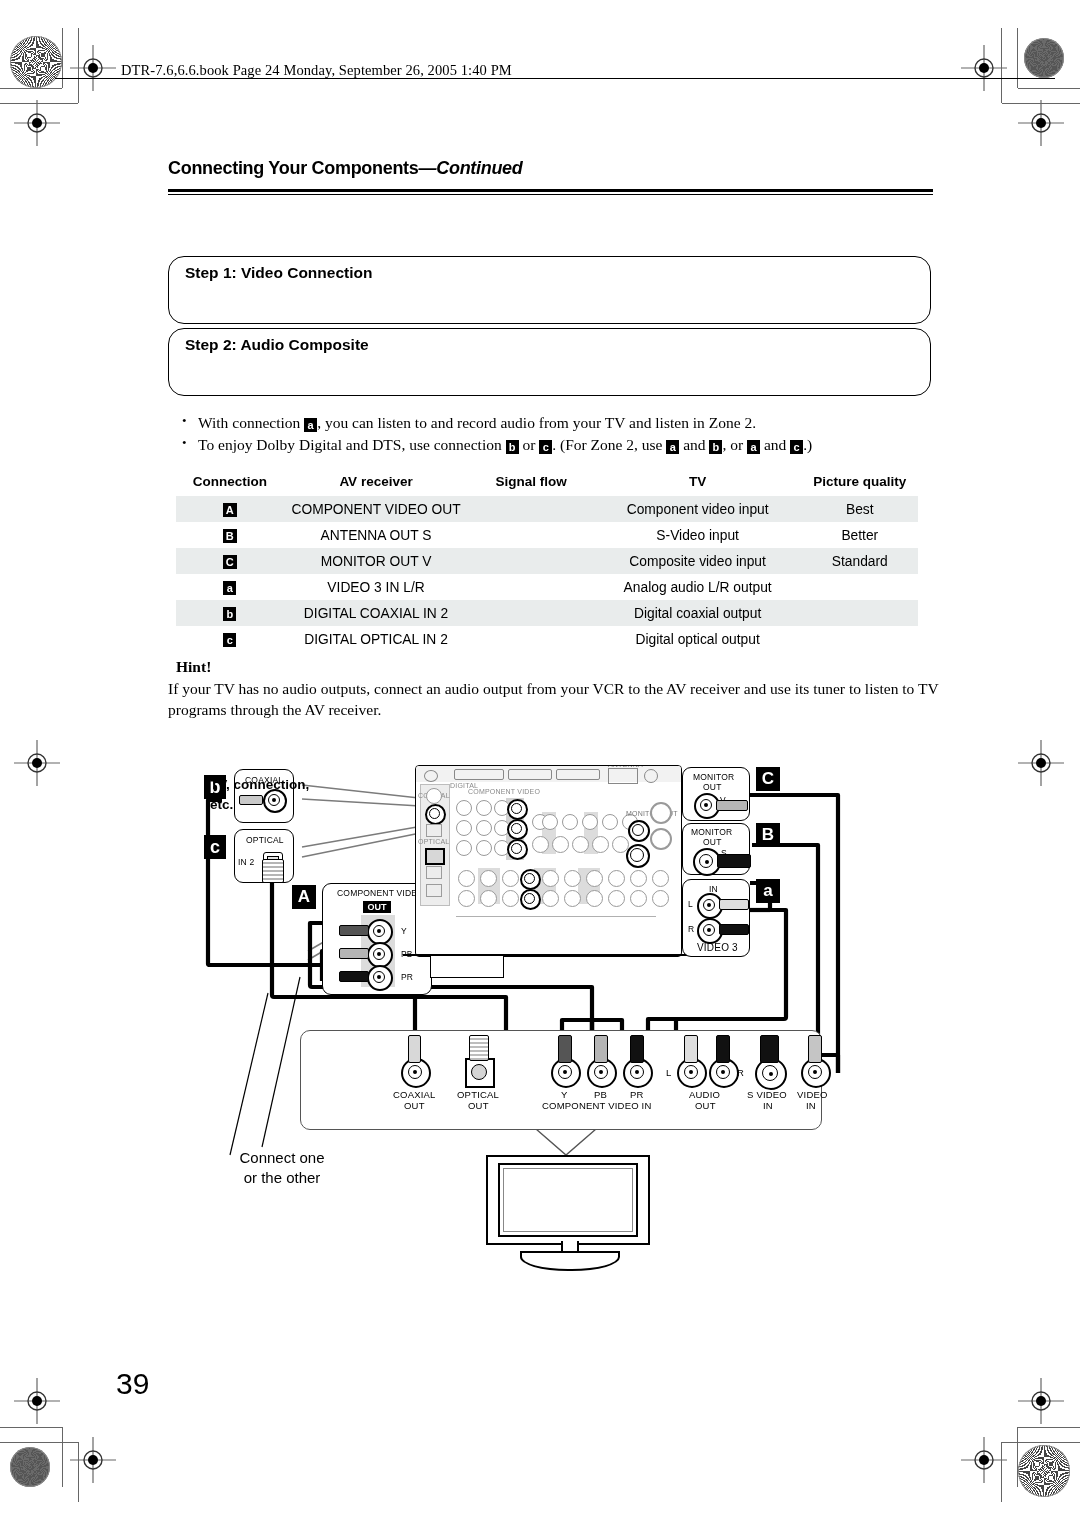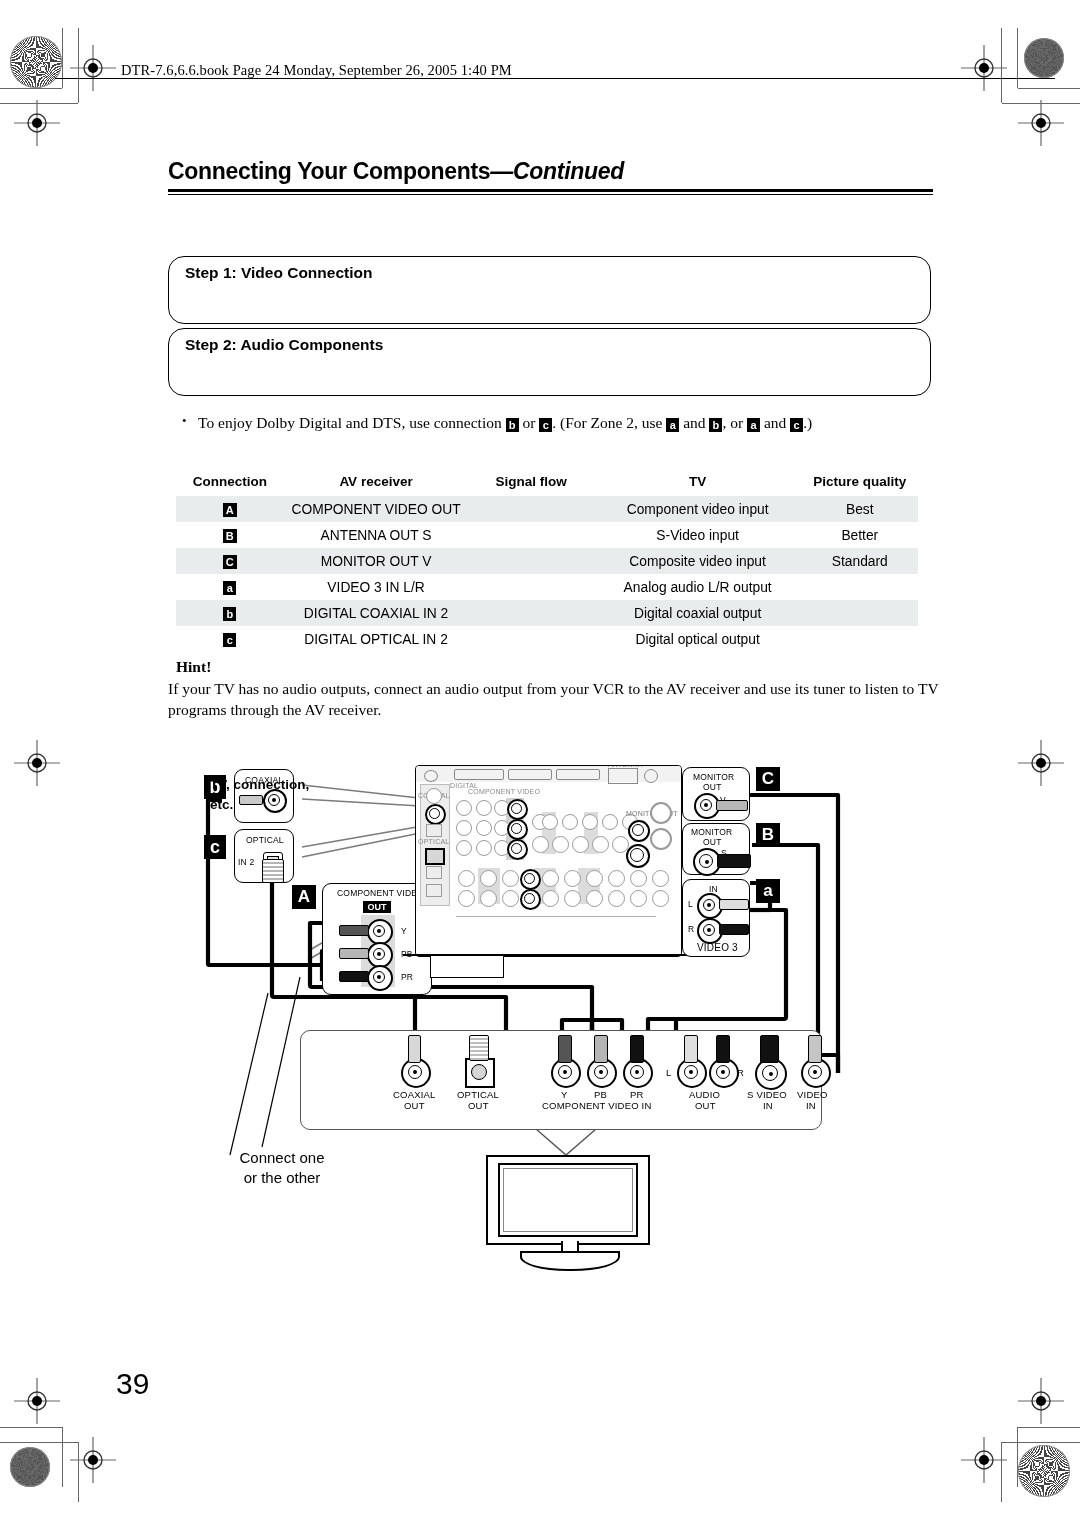--- a/index.html
+++ b/index.html
@@ -18,21 +18,21 @@
 
   
   .filehdr{position:absolute;left:121px;top:62px;font-size:14.5px;
            font-family:"Liberation Serif",serif;letter-spacing:.1px;white-space:nowrap;}
   .filehdr-rule{position:absolute;left:55px;top:78px;width:1000px;height:1px;background:#000;}
 
   
   .page{position:absolute;left:0;top:0;width:1080px;height:1528px;}
 
   .chapter-title{position:absolute;left:168px;top:158px;width:800px;
-      font-family:"Liberation Sans",sans-serif;font-weight:bold;font-size:23px;
+      font-family:"Liberation Sans",sans-serif;font-weight:bold;font-size:18px;
       letter-spacing:-.3px;white-space:nowrap;}
   .chapter-title i{font-weight:bold;font-style:italic;}
   .title-rule-a{position:absolute;left:168px;top:189px;width:765px;height:3px;background:#000;}
   .title-rule-b{position:absolute;left:168px;top:194px;width:765px;height:1px;background:#000;}
 
   .section-bar{position:absolute;left:168px;top:206px;width:765px;height:28px;background:#d0d0d0;}
   .section-bar span{position:absolute;left:8px;top:4px;
       font-family:"Liberation Sans",sans-serif;font-weight:bold;font-size:17.5px;}
 
   
@@ -204,24 +204,25 @@
   <div class="chapter-title"><span>Connecting Your Components</span><i>—Continued</i></div>
   <div class="title-rule-a"></div>
   <div class="title-rule-b"></div>
 
 
   <div class="stepbox" style="top:256px;height:68px;">
     <div class="st-head">Step 1: Video Connection</div>
   </div>
 
   <div class="stepbox" style="top:328px;height:68px;">
-    <div class="st-head">Step 2: Audio Components</div>
+    <div class="st-head">Step 2: Audio Composite</div>
   </div>
 
   <div class="bullets">
+    <div class="b"><span>With connection </span><span class="bdg l">a</span><span>, you can listen to and record audio from your TV and listen in Zone 2.</span></div>
     <div class="b"><span>To enjoy Dolby Digital and DTS, use connection </span><span class="bdg l">b</span><span> or </span><span class="bdg l">c</span><span>. (For Zone 2, use </span><span class="bdg l">a</span><span> and </span><span class="bdg l">b</span><span>, or </span><span class="bdg l">a</span><span> and </span><span class="bdg l">c</span><span>.)</span></div>
   </div>
 
   <table class="conn">
     <thead>
       <tr>
         <th class="col1">Connection</th>
         <th class="col2">AV receiver</th>
         <th class="col3">Signal flow</th>
         <th class="col4">TV</th>

